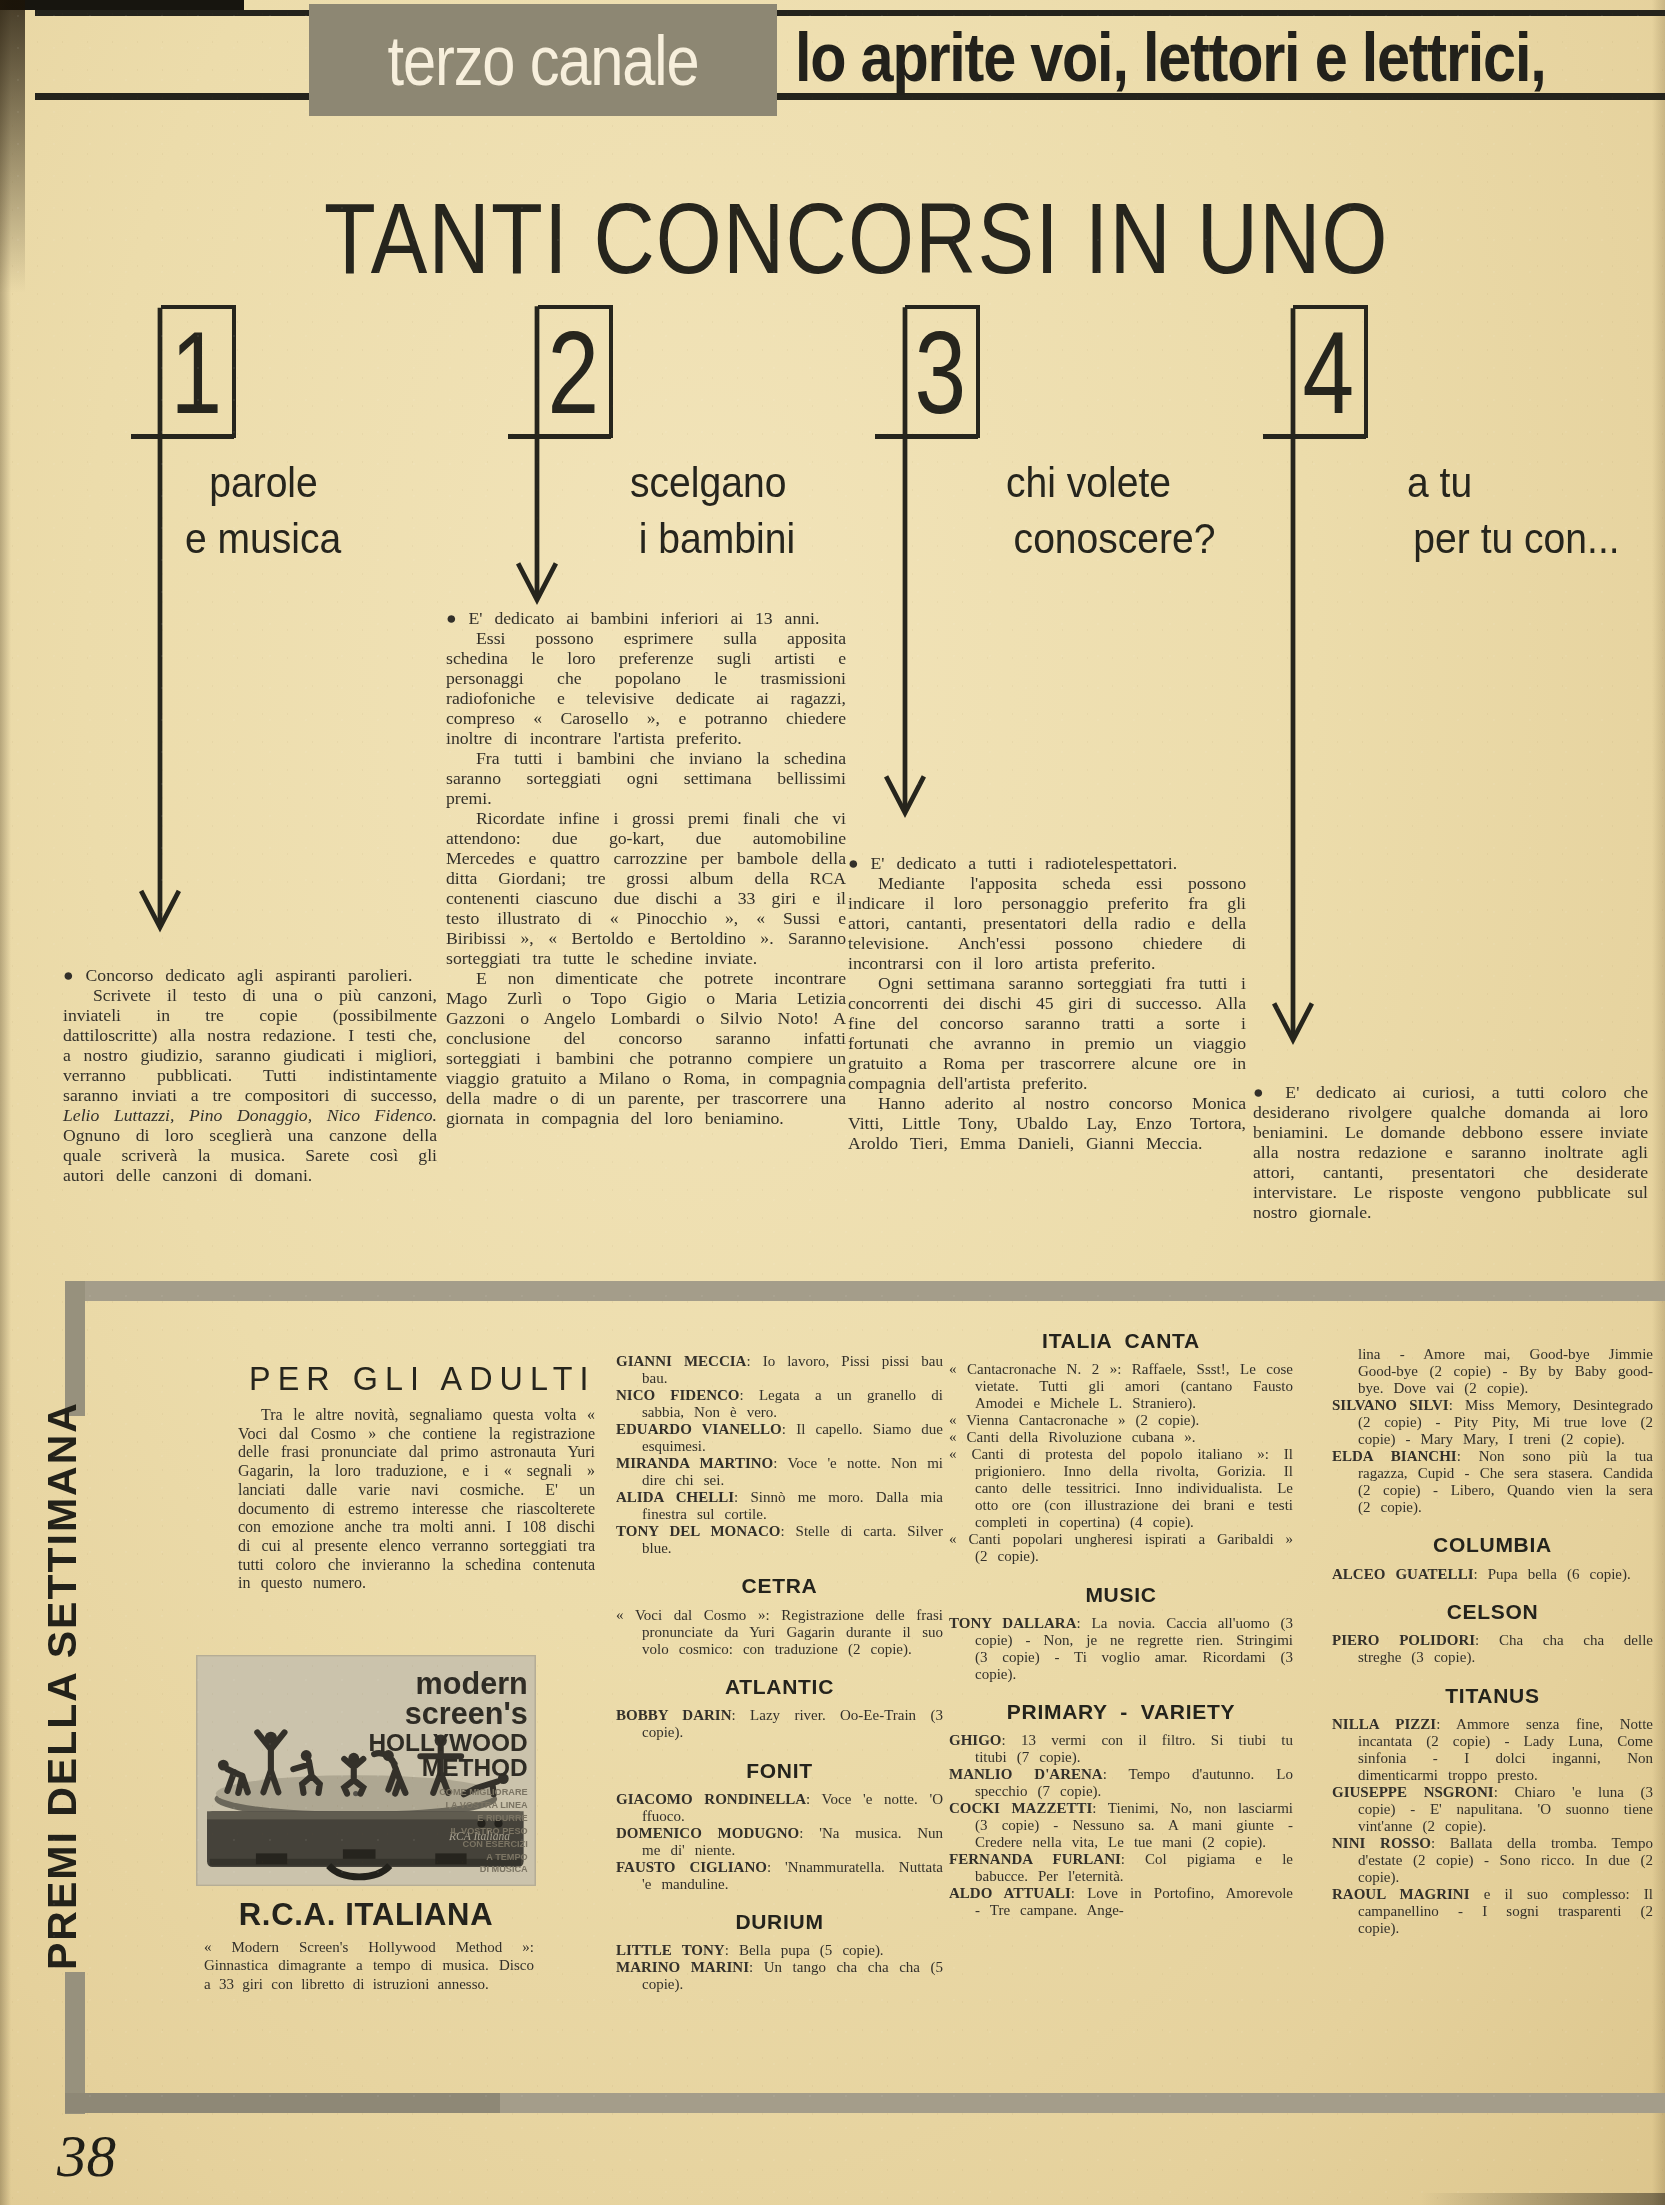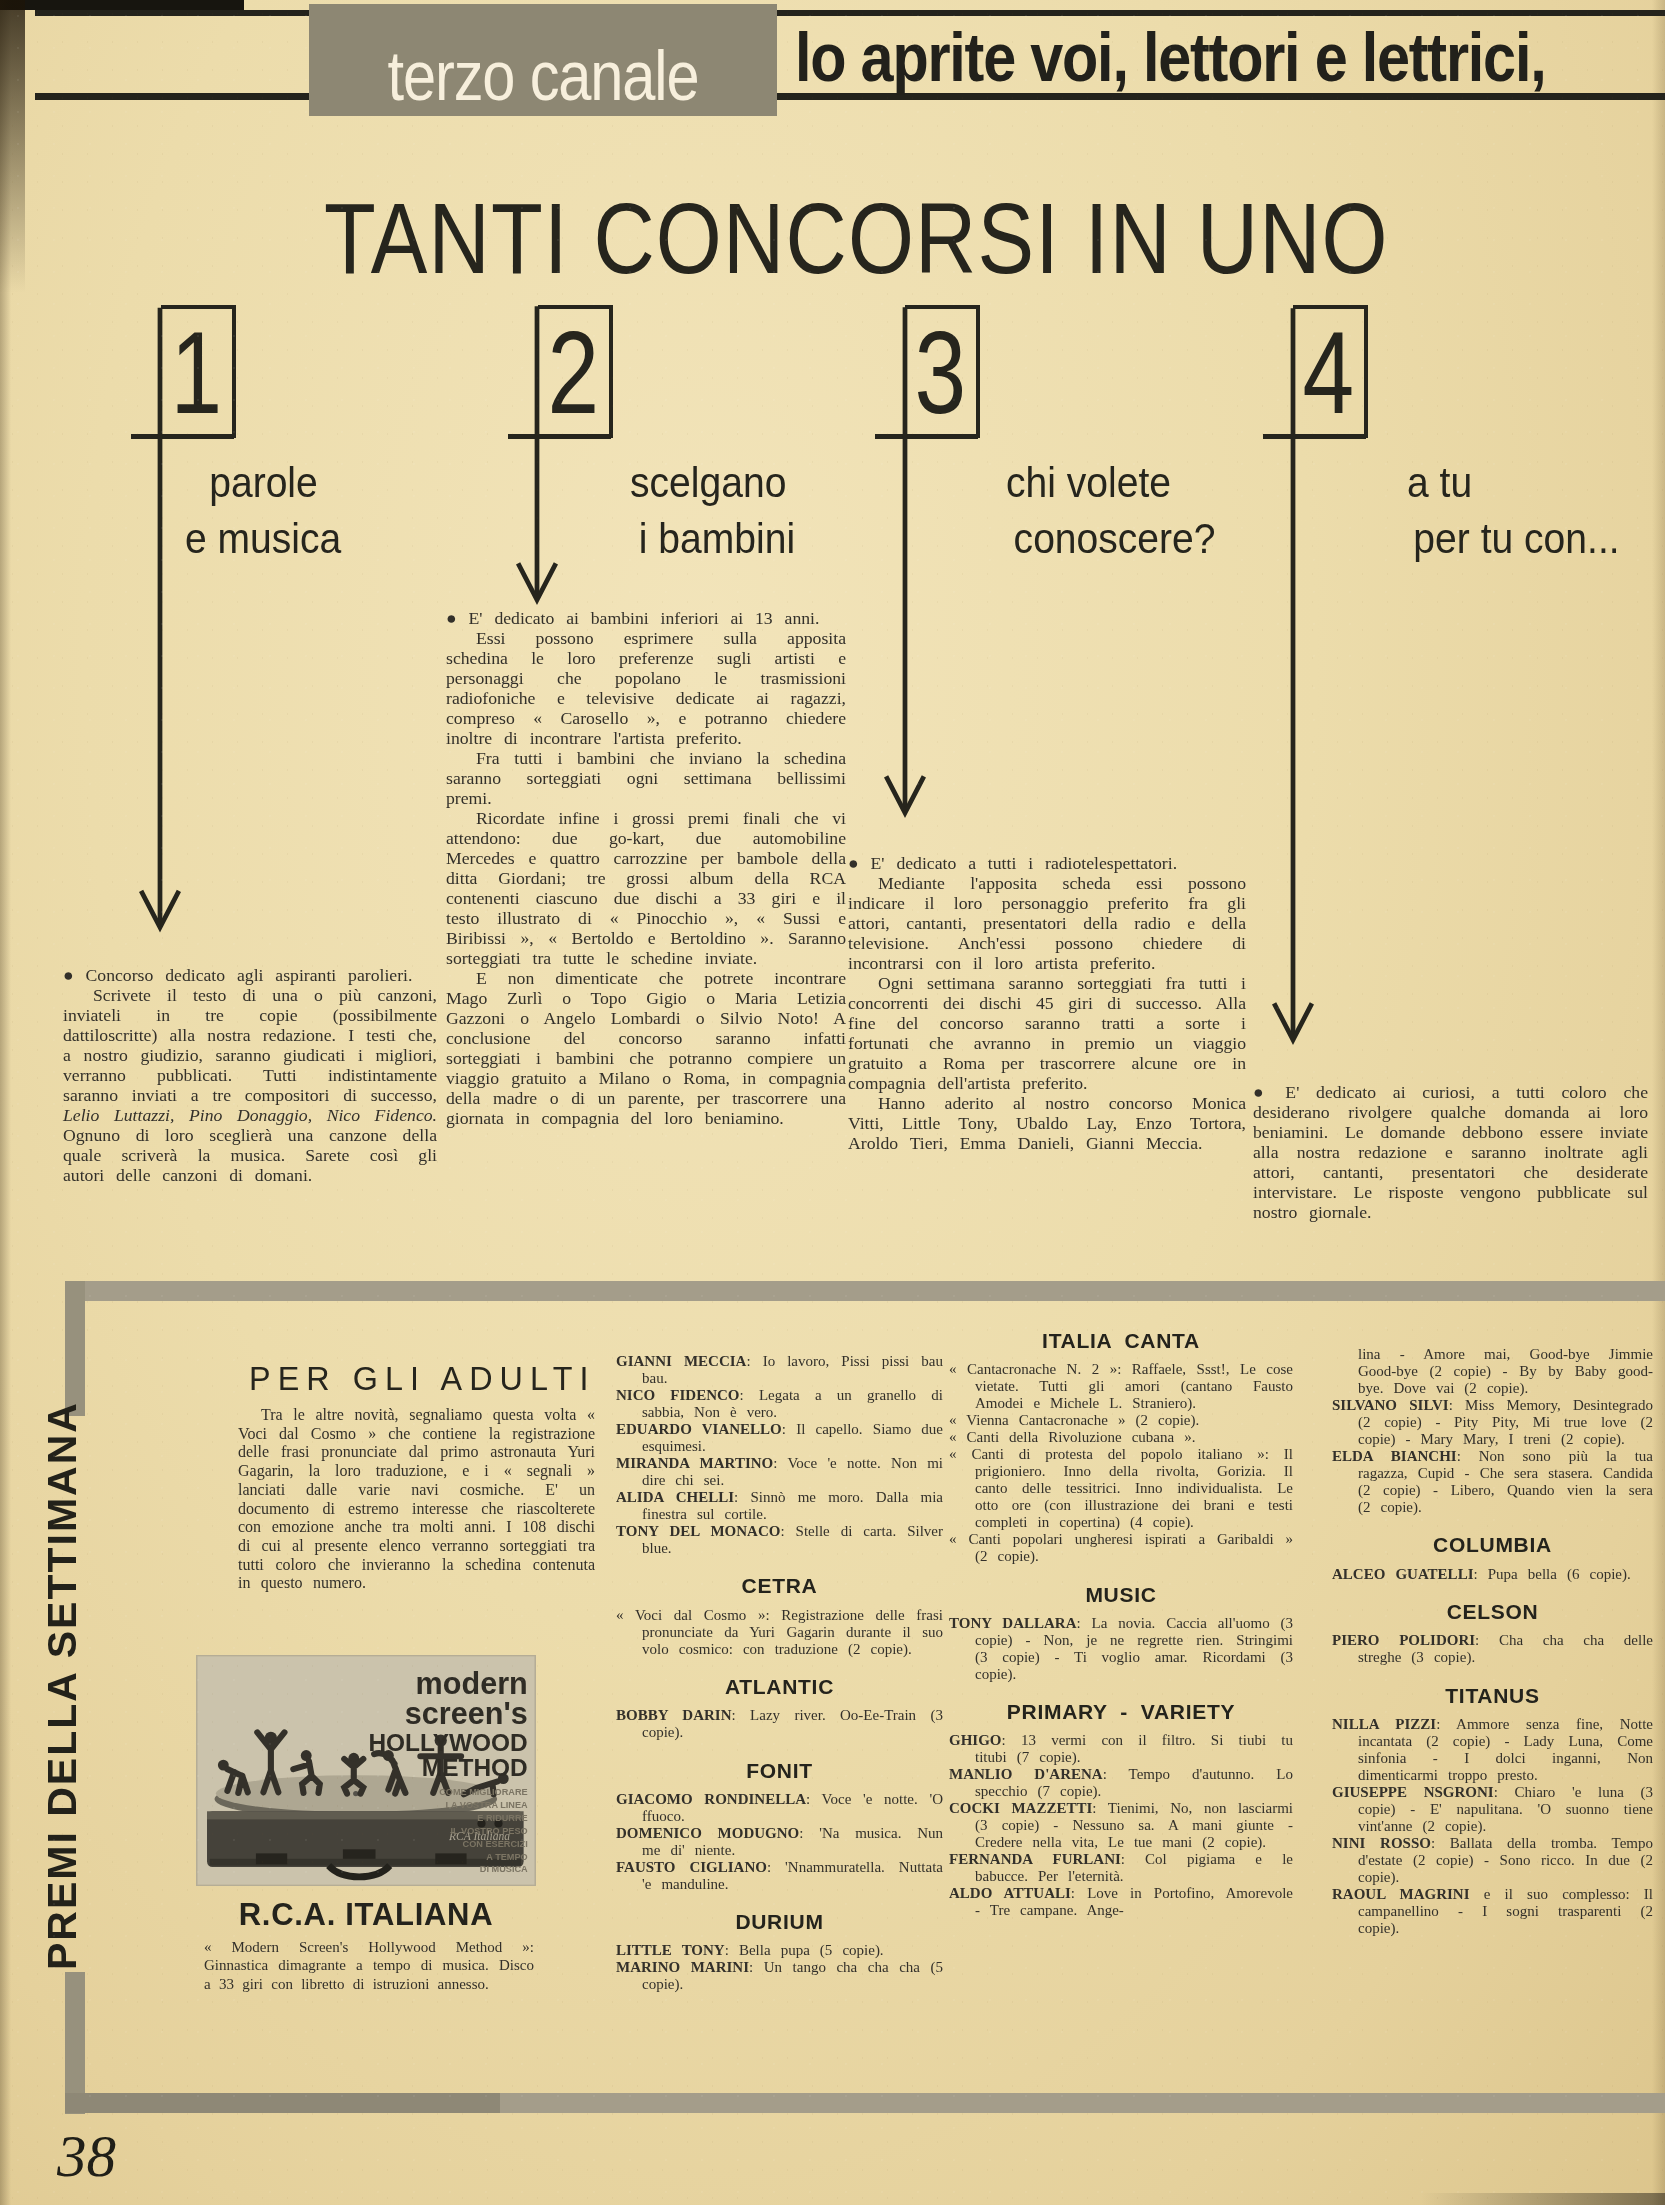--- a/index.html
+++ b/index.html
@@ -17,21 +17,21 @@
   .edge-l{position:absolute;left:0;top:0;width:11px;height:100%;
         background:linear-gradient(90deg, rgba(60,45,20,.30), rgba(60,45,20,0));}
   .edge-r{position:absolute;right:0;top:0;width:13.6px;height:100%;
         background:linear-gradient(270deg, rgba(90,70,35,.22), rgba(90,70,35,0));}
   .corner-br{position:absolute;right:0;bottom:0;width:245px;height:12.2px;
         background:linear-gradient(90deg, rgba(40,35,25,0), rgba(40,35,25,.55));}
   .rule{position:absolute;background:#24231c;}
   .rule-top{left:35px;top:10.2px;width:1630px;height:6.1px;}
   .rule-bottom{left:35px;top:93px;width:1630px;height:6.8px;}
   .brand-block{position:absolute;left:309px;top:4.1px;width:468px;height:112px;background:#8d8773;
-        display:flex;align-items:flex-end;justify-content:center;z-index:2;}
+        display:flex;align-items:center;justify-content:center;z-index:2;}
   .brand-text{font-family:"Liberation Sans",sans-serif;font-size:71px;font-weight:400;color:#f7efdc;
         transform:scaleX(.84);letter-spacing:-1.4px;white-space:nowrap;}
   .tagline{position:absolute;left:795px;top:20.4px;line-height:75px;font-family:"Liberation Sans",sans-serif;
         font-size:69px;font-weight:700;color:#22211b;transform:scaleX(.86);transform-origin:left center;
         letter-spacing:-1.4px;white-space:nowrap;}
   
   .main-title{position:absolute;left:324px;top:181px;margin:0;font-family:"Liberation Sans",sans-serif;
         font-size:101px;font-weight:400;letter-spacing:1.4px;color:#26251d;
         transform:scaleX(.84);transform-origin:left center;white-space:nowrap;}
   

